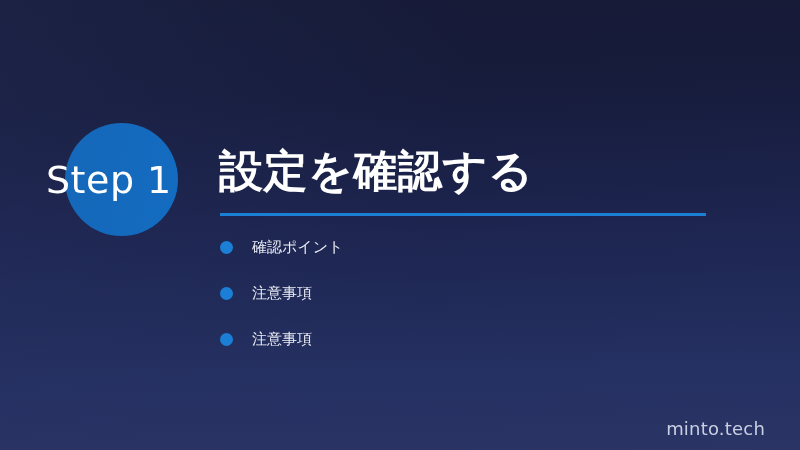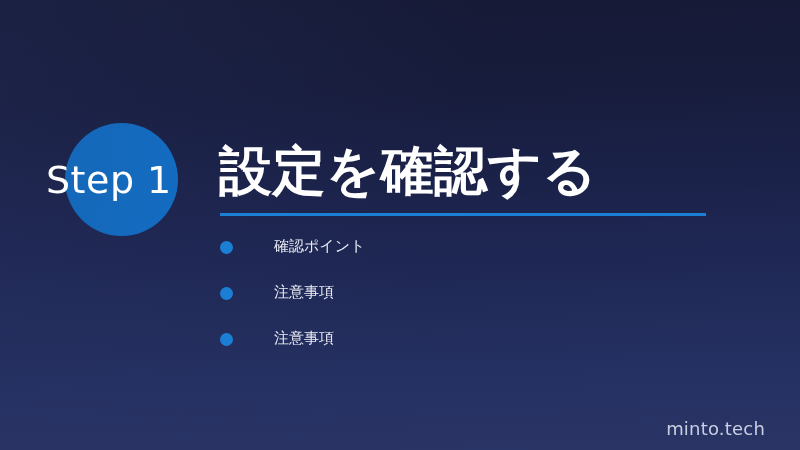--- a/index.html
+++ b/index.html
@@ -47,21 +47,21 @@
     color: #ffffff;
     white-space: nowrap;
     z-index: 3;
     margin-top: 8px;
   }
 
   .title {
     position: absolute;
     left: 219px;
     top: 147px;
-    font-size: 53px;
+    font-size: 44px;
     line-height: 48px;
     font-weight: 700;
     color: #ffffff;
     letter-spacing: 0.5px;
     white-space: nowrap;
     z-index: 3;
   }
 
   .divider {
     position: absolute;
@@ -74,24 +74,23 @@
   }
 
   .bullets {
     position: absolute;
     left: 220px;
     top: 240px;
     z-index: 3;
   }
   .bullet-row {
     display: flex;
-    align-items: flex-end;
+    align-items: center;
     height: 14px;
     margin-bottom: 32px;
-    gap: 22px;
   }
   .bullet-row:last-child { margin-bottom: 7px; }
   .bullet-dot {
     width: 13px;
     height: 13px;
     border-radius: 50%;
     background: #1b7fd6;
     flex: 0 0 auto;
   }
   .bullet-text {

